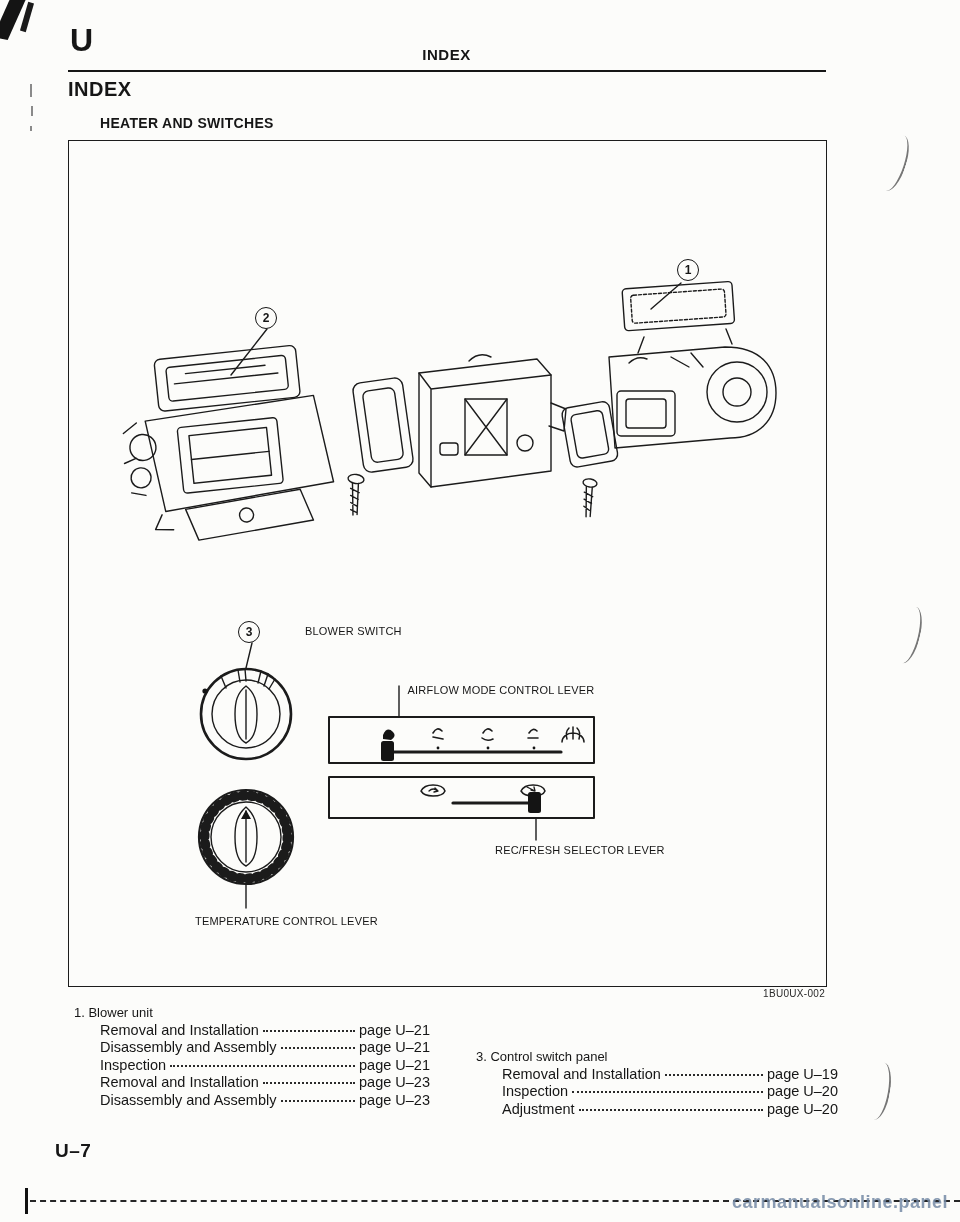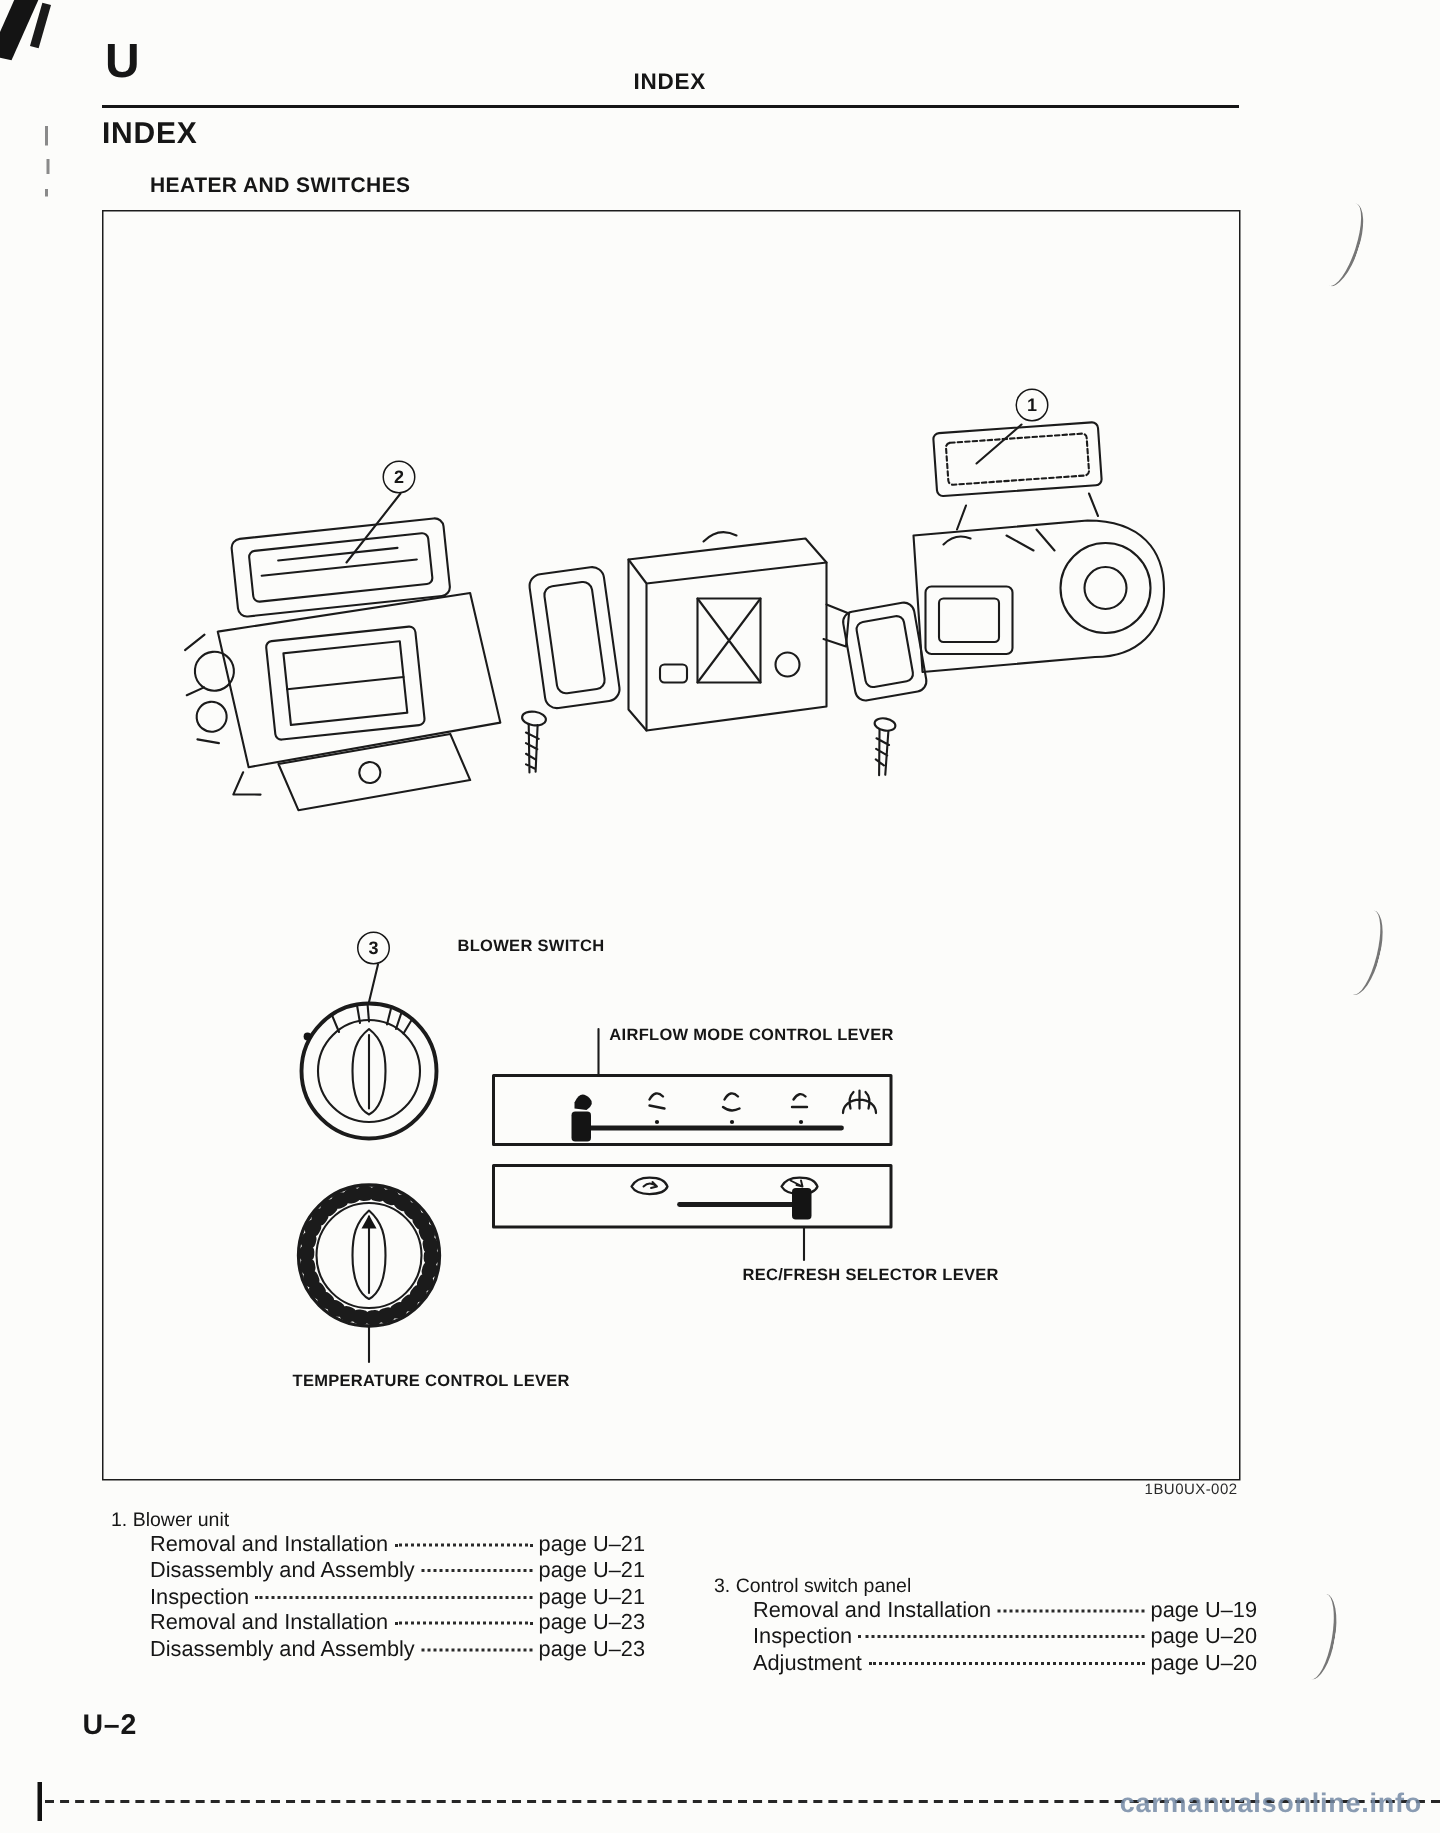--- a/index.html
+++ b/index.html
@@ -18,21 +18,21 @@
   .hdr-letter{position:absolute;left:70px;top:22px;font-size:32px;font-weight:bold;letter-spacing:1px;}
   .hdr-title{position:absolute;left:68px;top:46px;width:757px;text-align:center;font-size:15px;font-weight:bold;letter-spacing:.5px;}
   .hdr-rule{position:absolute;left:68px;top:70px;width:758px;height:0;border-top:2.5px solid #161616;}
   .sec-title{position:absolute;left:68px;top:78px;font-size:20px;font-weight:bold;letter-spacing:.5px;}
   .sub-title{position:absolute;left:68px;top:115px;font-size:14px;font-weight:bold;letter-spacing:.3px;margin-left:32px;}
   
   .figure-box{position:absolute;left:68px;top:140px;width:757px;height:845px;border:1.6px solid #1c1c1c;background:#fcfcfa;}
   .figure-box svg{position:absolute;left:0;top:0;}
   .callout{position:absolute;width:20px;height:20px;border:1.6px solid #161616;border-radius:50%;
     font-size:12px;font-weight:bold;text-align:center;line-height:20px;background:#fcfcfa;}
-  .figlabel{position:absolute;font-size:11px;font-weight:bold;letter-spacing:.2px;white-space:nowrap;padding-left:40px;}
+  .figlabel{position:absolute;font-size:11px;font-weight:normal;letter-spacing:.2px;white-space:nowrap;padding-left:40px;}
   .figcode{position:absolute;left:660px;top:988px;width:165px;text-align:right;font-size:10px;color:#2a2a2a;letter-spacing:.3px;}
   
   .idxcol{position:absolute;top:1004px;}
   .idxcol.left{left:74px;width:356px;}
   .idxcol.right{left:476px;width:362px;margin-top:44px;}
   .idx-title{font-size:13px;line-height:17.5px;}
   .idx-entry{display:flex;align-items:baseline;padding-left:26px;font-size:14.5px;line-height:17.5px;}
   .idx-entry .lbl{white-space:nowrap;}
   .idx-entry .leader{flex:1;border-bottom:2px dotted #2a2a2a;margin:0 4px;transform:translateY(-3px);min-width:12px;}
   .idx-entry .pg{white-space:nowrap;text-align:center;}
@@ -233,17 +233,17 @@
       <span class="leader"></span>
       <span class="pg">page U–20</span>
     </div>
     <div class="idx-entry">
       <span class="lbl">Adjustment</span>
       <span class="leader"></span>
       <span class="pg">page U–20</span>
     </div>
   </div>
 
-  <div class="pageno">U–2</div>
+  <div class="pageno">U–7</div>
   <div class="botline"></div>
-  <div class="watermark">carmanualsonline.info</div>
+  <div class="watermark">carmanualsonline.panel</div>
 
 </div>
 
 </body></html>

